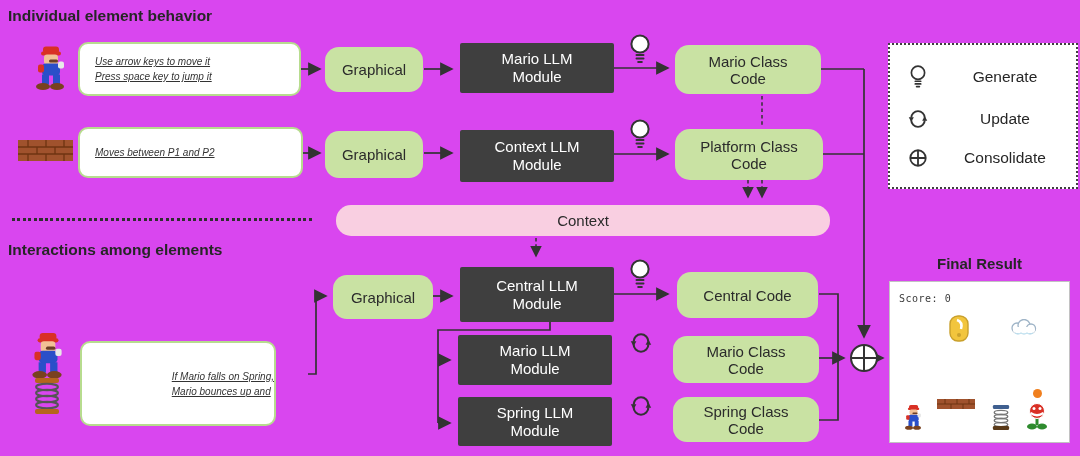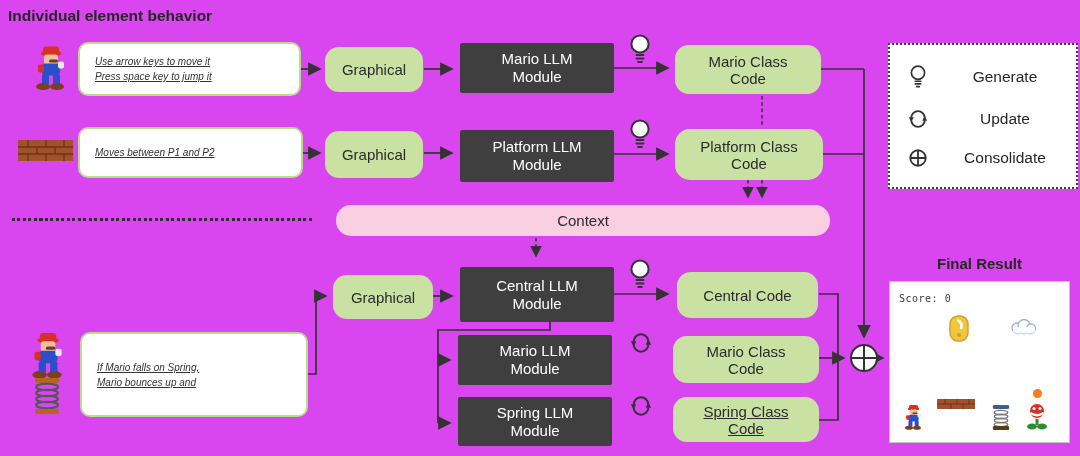--- a/index.html
+++ b/index.html
@@ -63,20 +63,21 @@
       <path d="M748 180 V197" marker-end="url(#arr)"></path>
       <path d="M536 238 V256" marker-end="url(#arr)"></path>
     </g>
     <g>
       <circle class="ln" cx="864" cy="358" r="13" fill="#ffffff" stroke-width="2"></circle>
       <path class="ln" d="M851 358 H877 M864 345 V371" stroke-width="2" fill="none"></path>
     </g>
   </svg>
 
   <div class="abs heading" style="left:8px;top:7px;">Individual element behavior</div>
+  <div class="abs heading" style="left:8px;top:241px;">Interactions among elements</div>
 
   <svg class="abs" style="left:36px;top:46px;" width="28" height="45" viewBox="0 0 28 44">
     <rect x="7" y="0" width="16" height="7" rx="3" fill="#d93025"></rect>
     <rect x="5" y="5" width="20" height="4" rx="2" fill="#d93025"></rect>
     <rect x="8" y="8" width="14" height="10" rx="3" fill="#f2c196"></rect>
     <rect x="13" y="13" width="9" height="3" rx="1.5" fill="#6b3e26"></rect>
     <rect x="6" y="17" width="18" height="12" rx="4" fill="#2a4fc9"></rect>
     <rect x="2" y="18" width="6" height="8" rx="2" fill="#d93025"></rect>
     <rect x="22" y="15" width="6" height="7" rx="2" fill="#e8e8e8"></rect>
     <rect x="6" y="28" width="7" height="10" fill="#2a4fc9"></rect>
@@ -138,21 +139,21 @@
   <div class="abs box quote" style="left:78px;top:127px;width:225px;height:51px;">
     <span>Moves between P1 and P2</span>
   </div>
 
   <div class="abs box green" style="left:325px;top:131px;width:98px;height:47px;">
     <span>Graphical</span>
   </div>
 
   <div class="abs box dark" style="left:460px;top:130px;width:154px;height:52px;">
     <div>
-      <span class="bl">Platform LLM</span>
+      <span class="bl">Context LLM</span>
       <span class="bl">Module</span>
     </div>
   </div>
 
   <svg class="abs" style="left:627px;top:118px;" width="26" height="33" viewBox="0 0 26 33">
     <circle cx="13" cy="11" r="8.6" fill="#fff" stroke="#333" stroke-width="2"></circle>
     <g stroke="#333" stroke-width="2" stroke-linecap="round">
       <line x1="9.5" y1="22" x2="16.5" y2="22"></line>
       <line x1="9.5" y1="25.5" x2="16.5" y2="25.5"></line>
       <line x1="11.2" y1="29" x2="14.8" y2="29"></line>
@@ -222,21 +223,21 @@
     <rect x="1" y="0" width="24" height="5" rx="2" fill="#b5651d"></rect>
     <g fill="none" stroke="#555" stroke-width="2">
       <ellipse cx="13" cy="9" rx="11" ry="3.2"></ellipse>
       <ellipse cx="13" cy="15" rx="11" ry="3.2"></ellipse>
       <ellipse cx="13" cy="21" rx="11" ry="3.2"></ellipse>
       <ellipse cx="13" cy="27" rx="11" ry="3.2"></ellipse>
     </g>
     <rect x="1" y="31" width="24" height="5" rx="2" fill="#b5651d"></rect>
   </svg>
 
-  <div class="abs box quote" style="left:80px;top:332px;width:228px;height:85px;">
+  <div class="abs box quote" style="left:80px;top:341px;width:196px;height:85px;justify-content:flex-end;">
     <div>
       <span class="bl">If Mario falls on Spring,</span>
       <span class="bl">Mario bounces up and</span>
     </div>
   </div>
 
   <div class="abs box green" style="left:333px;top:275px;width:100px;height:44px;">
     <span>Graphical</span>
   </div>
 
@@ -292,21 +293,21 @@
 
   <svg class="abs" style="left:630px;top:395px;" width="22" height="22" viewBox="0 0 22 22">
     <g fill="none" stroke="#333" stroke-width="2.1">
       <path d="M18.4 9.7 A7.4 7.4 0 0 0 3.6 9.7"></path>
       <path d="M3.6 12.3 A7.4 7.4 0 0 0 18.4 12.3"></path>
     </g>
     <polygon points="0.8,9.2 6.4,9.2 3.6,14.4" fill="#333"></polygon>
     <polygon points="15.6,12.8 21.2,12.8 18.4,7.6" fill="#333"></polygon>
   </svg>
 
-  <div class="abs box green" style="left:673px;top:397px;width:146px;height:45px;text-decoration:underline;">
+  <div class="abs box green" style="left:673px;top:397px;width:146px;height:45px;">
     <div>
       <span class="bl">Spring Class</span>
       <span class="bl">Code</span>
     </div>
   </div>
 
   <div class="abs final-title" style="left:889px;top:255px;width:181px;">Final Result</div>
 
   <div class="abs gamebox" style="left:889px;top:281px;width:181px;height:162px;">
     <div class="abs score" style="left:9px;top:11px;">Score: 0</div>

